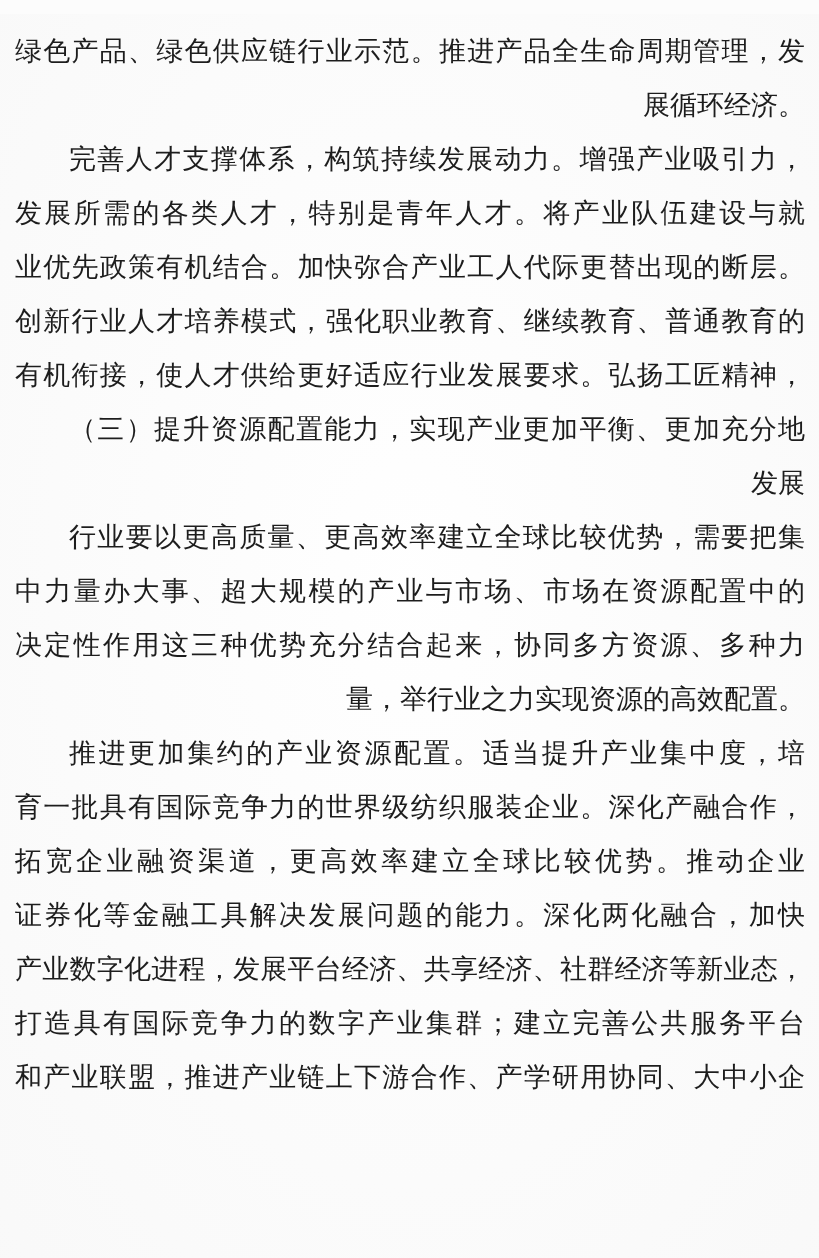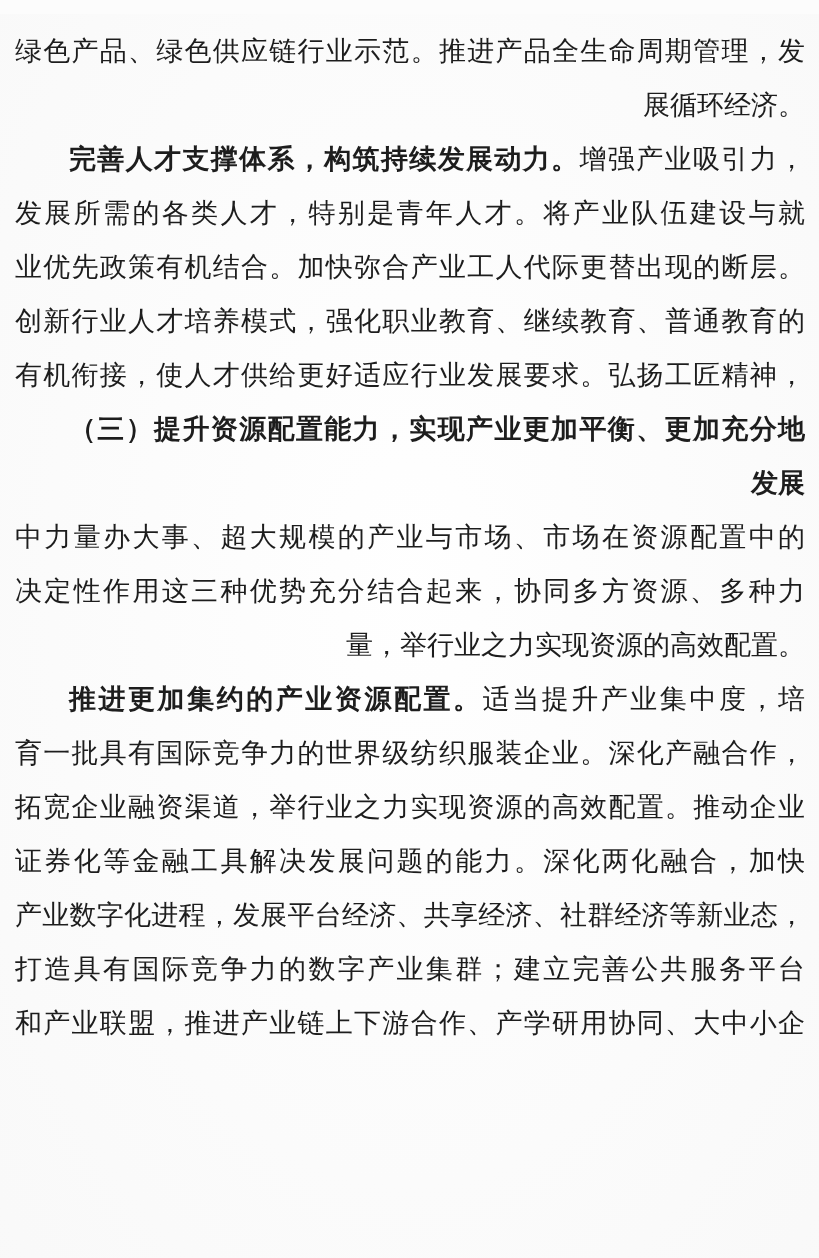--- a/index.html
+++ b/index.html
@@ -32,44 +32,45 @@
     overflow: hidden;
   }
   .line.justify {
     text-align: justify;
     text-align-last: justify;
   }
   .line.indent {
     text-indent: 2em;
   }
   .seg-bold {
-    font-weight: 700;
+    font-weight: 400;
   }
   .seg-regular {
     font-weight: 400;
   }
 </style>
 </head>
 <body>
 
 <div class="page">
   <div id="text-block">
       <div class="line justify"><span class="seg-regular">绿色产品、绿色供应链行业示范。推进产品全生命周期管理，发</span></div>
       <div class="line"><span class="seg-regular">展循环经济。</span></div>
       <div class="line justify indent"><span class="seg-bold">完善人才支撑体系，构筑持续发展动力。</span><span class="seg-regular">增强产业吸引力，</span></div>
       <div class="line justify"><span class="seg-regular">发展所需的各类人才，特别是青年人才。将产业队伍建设与就</span></div>
       <div class="line justify"><span class="seg-regular">业优先政策有机结合。加快弥合产业工人代际更替出现的断层。</span></div>
       <div class="line justify"><span class="seg-regular">创新行业人才培养模式，强化职业教育、继续教育、普通教育的</span></div>
       <div class="line justify"><span class="seg-regular">有机衔接，使人才供给更好适应行业发展要求。弘扬工匠精神，</span></div>
       <div class="line justify indent"><span class="seg-bold">（三）提升资源配置能力，实现产业更加平衡、更加充分地</span></div>
       <div class="line"><span class="seg-bold">发展</span></div>
+      <div class="line justify indent"><span class="seg-regular">行业要以更高质量、更高效率建立全球比较优势，需要把集</span></div>
       <div class="line justify"><span class="seg-regular">中力量办大事、超大规模的产业与市场、市场在资源配置中的</span></div>
       <div class="line justify"><span class="seg-regular">决定性作用这三种优势充分结合起来，协同多方资源、多种力</span></div>
       <div class="line"><span class="seg-regular">量，举行业之力实现资源的高效配置。</span></div>
       <div class="line justify indent"><span class="seg-bold">推进更加集约的产业资源配置。</span><span class="seg-regular">适当提升产业集中度，培</span></div>
       <div class="line justify"><span class="seg-regular">育一批具有国际竞争力的世界级纺织服装企业。深化产融合作，</span></div>
-      <div class="line justify"><span class="seg-regular">拓宽企业融资渠道，举行业之力实现资源的高效配置。推动企业</span></div>
+      <div class="line justify"><span class="seg-regular">拓宽企业融资渠道，更高效率建立全球比较优势。推动企业</span></div>
       <div class="line justify"><span class="seg-regular">证券化等金融工具解决发展问题的能力。深化两化融合，加快</span></div>
       <div class="line justify"><span class="seg-regular">产业数字化进程，发展平台经济、共享经济、社群经济等新业态，</span></div>
       <div class="line justify"><span class="seg-regular">打造具有国际竞争力的数字产业集群；建立完善公共服务平台</span></div>
       <div class="line justify"><span class="seg-regular">和产业联盟，推进产业链上下游合作、产学研用协同、大中小企</span></div>
     </div>
 </div>
 
 </body></html>

